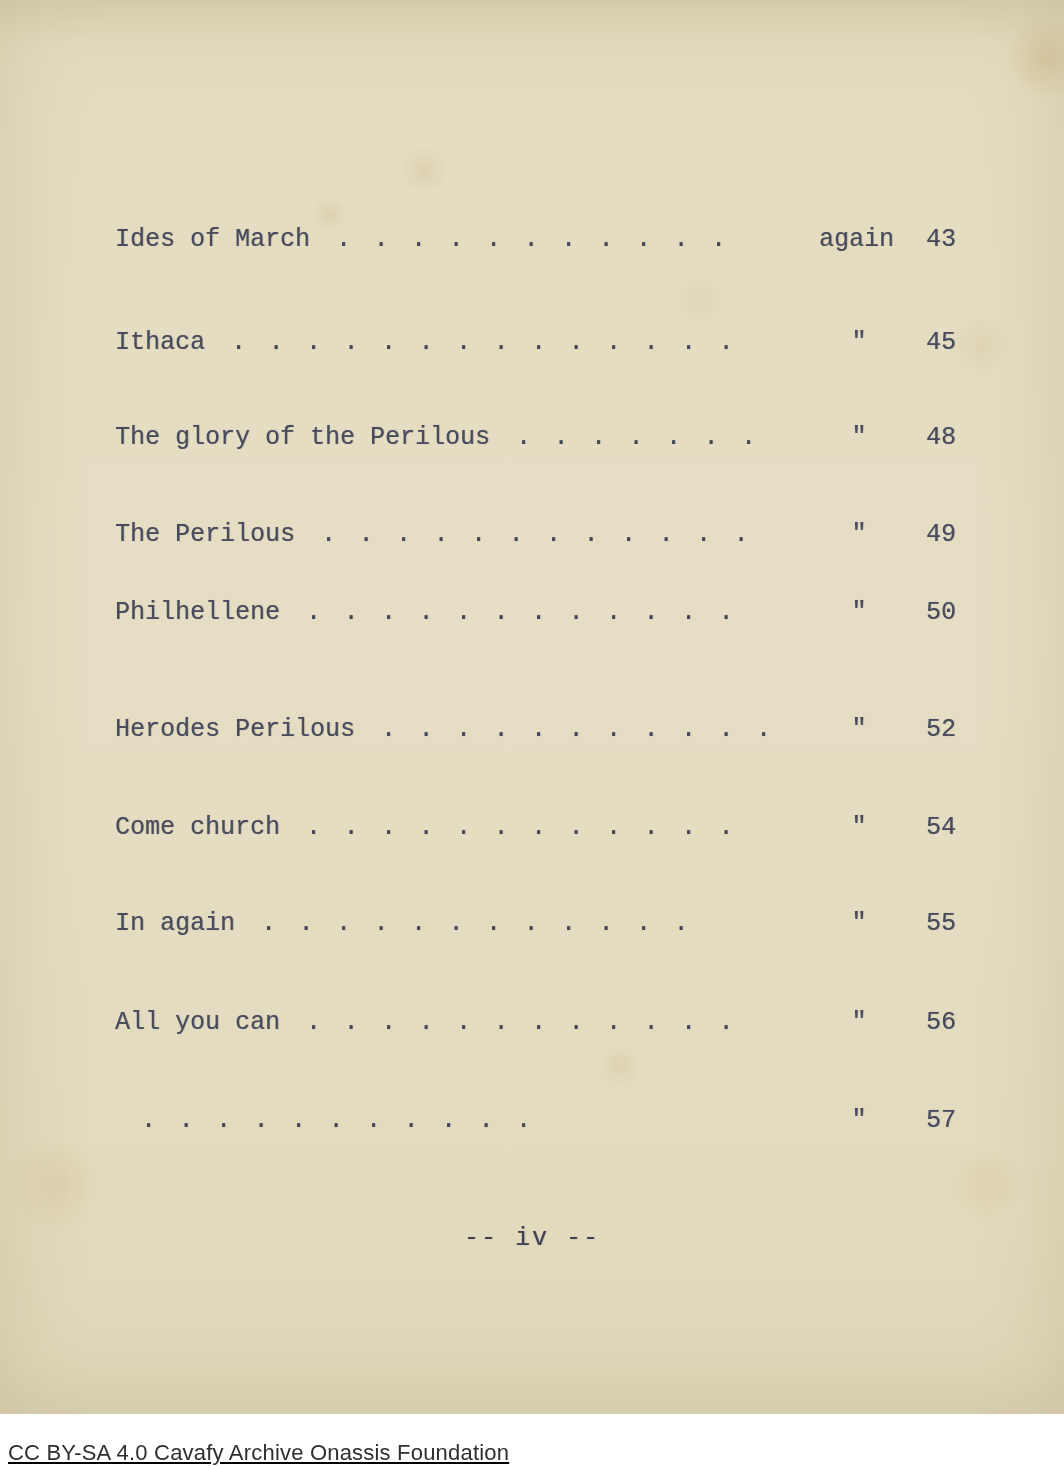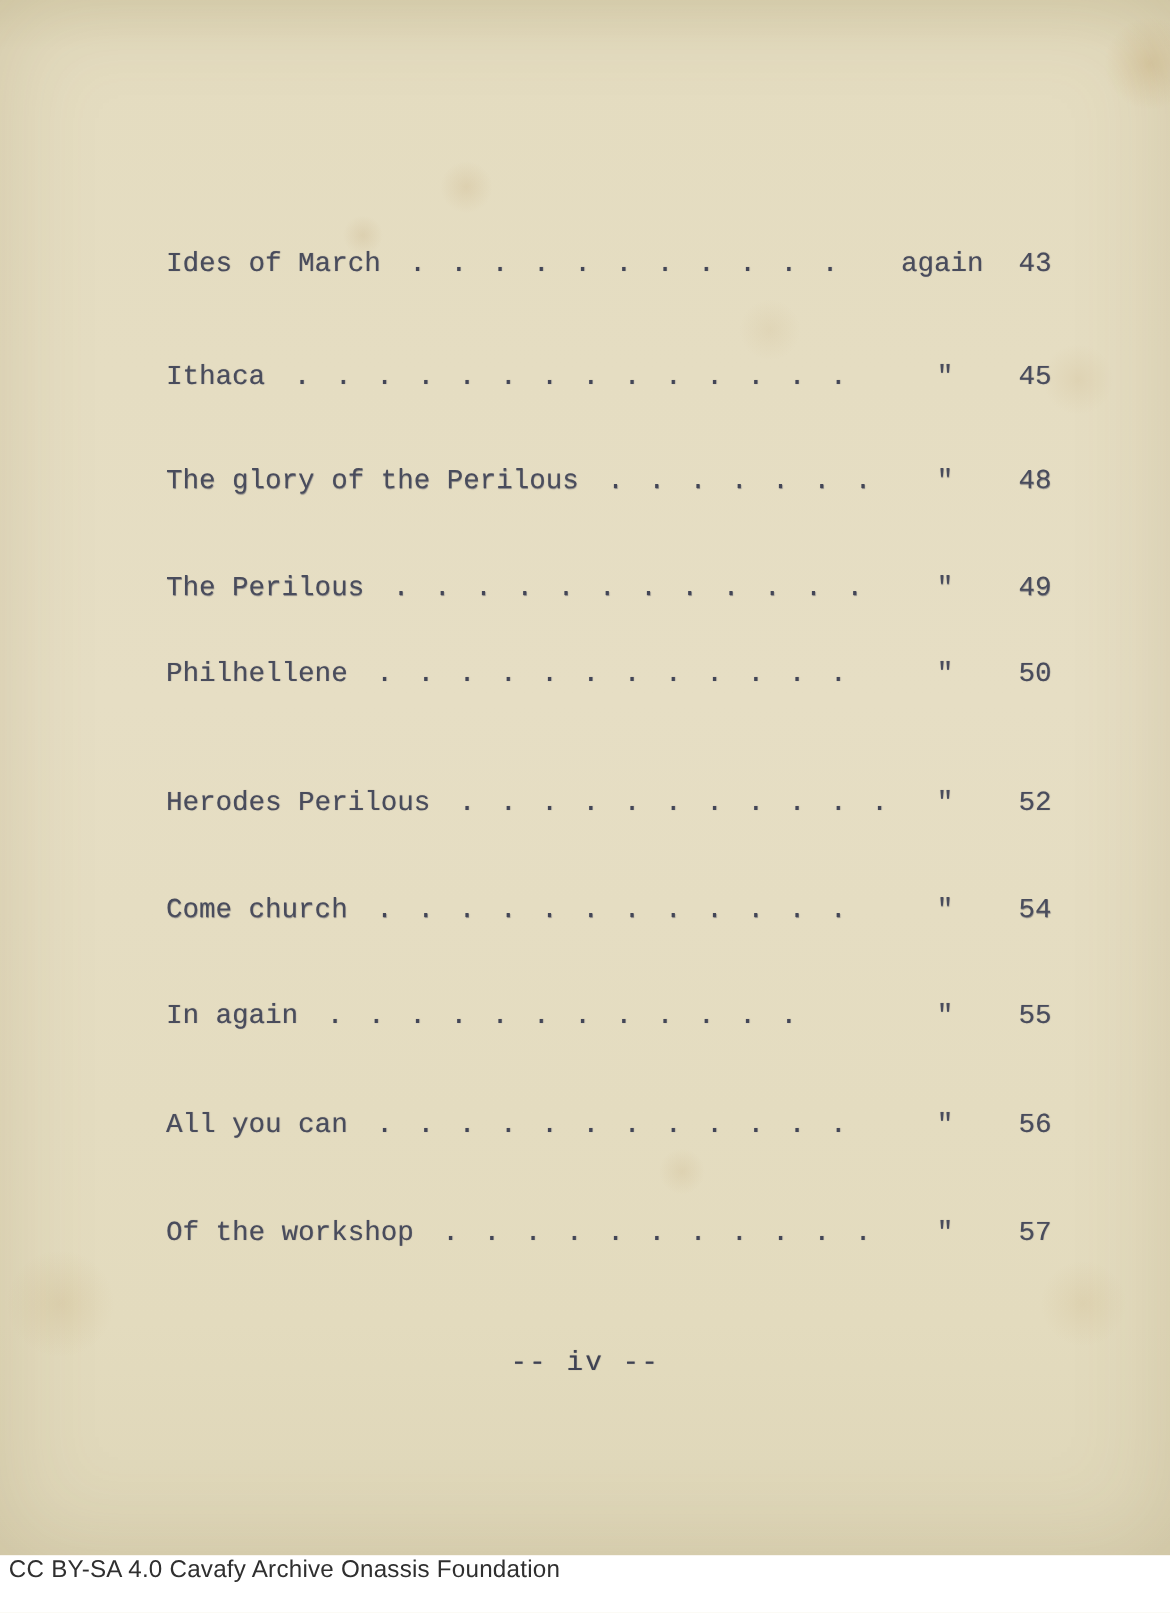--- a/index.html
+++ b/index.html
@@ -23,40 +23,39 @@
       radial-gradient(30px 30px at 620px 1065px, rgba(165,122,55,0.10), transparent 70%),
       linear-gradient(180deg, #ddd5b6 0px, #e4dcc0 45px, #e6dec4 45%, #e3dbbe 85%, #ded6b8 100%);
     box-shadow: inset 0 0 90px rgba(125,105,55,0.18);
   }
   .toc-row{
     position:absolute;left:115px;right:108px;
     display:flex;align-items:baseline;
     font-size:25px;line-height:1.2;color:#494c5c;
     text-shadow:0.4px 0.4px 0.8px rgba(64,66,84,0.55);
     white-space:nowrap;
-    margin-left:36px;
   }
   .entry-title{flex:0 0 auto;}
   .dot-leader{
     flex:1 1 auto;overflow:hidden;
     margin-left:26px;margin-right:6px;
     letter-spacing:22.5px;
     color:#434657;
   }
   .page-label{flex:0 0 70px;text-align:center;margin-right:10px;}
   .page-number{flex:0 0 52px;text-align:right;}
   .page-footer{
     position:absolute;top:1224px;left:0;width:100%;
     text-align:center;font-size:25px;letter-spacing:2px;color:#3f4253;
     text-shadow:0.4px 0.4px 0.8px rgba(64,66,84,0.55);
   }
   
   .attribution-bar{
     position:absolute;top:1414px;left:0;width:1064px;height:52px;
-    background:#ffffff;display:flex;align-items:flex-start;
+    background:#ffffff;display:flex;align-items:flex-end;text-decoration:underline;
   }
   .attribution-text{
     margin-left:8px;
     font-family:"Liberation Sans","DejaVu Sans",sans-serif;
     font-size:22px;color:#2f2f2f;letter-spacing:0.2px;
   }
 </style>
 </head>
 <body>
 
@@ -119,21 +118,20 @@
   </div>
 
   <div class="toc-row" style="top:1008px">
     <span class="entry-title">All you can</span>
     <span class="dot-leader">............</span>
     <span class="page-label">"</span>
     <span class="page-number">56</span>
   </div>
 
   <div class="toc-row" style="top:1106px">
-    <span class="entry-title">Of the workshop</span>
     <span class="dot-leader">...........</span>
     <span class="page-label">"</span>
     <span class="page-number">57</span>
   </div>
 
   <div class="page-footer">-- iv --</div>
 </div>
 
 <div class="attribution-bar">
   <span class="attribution-text">CC BY-SA 4.0 Cavafy Archive Onassis Foundation</span>

